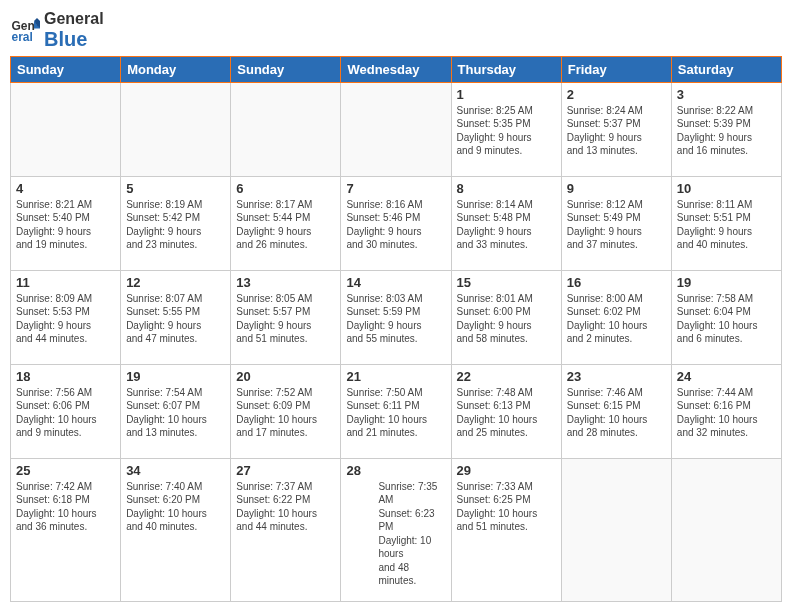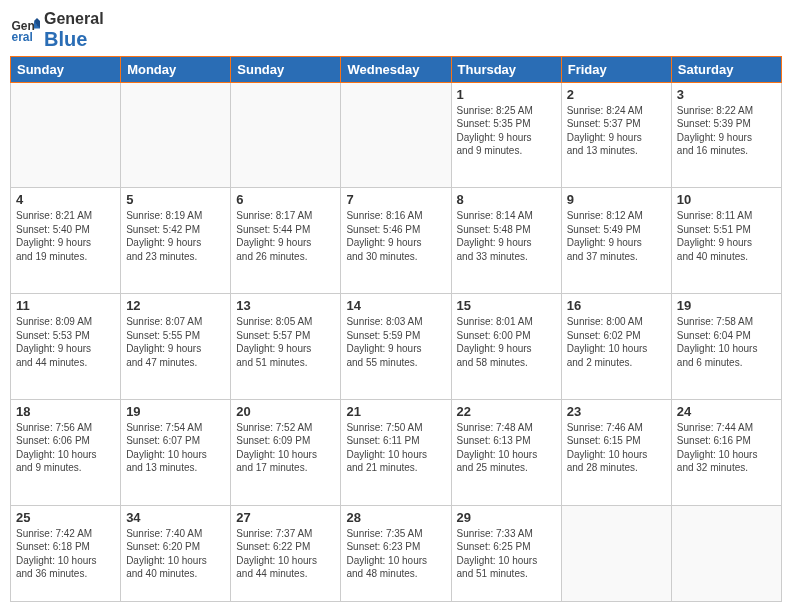--- a/index.html
+++ b/index.html
@@ -324,21 +324,21 @@
           </td>
           <td>
             <span class="day-num">27</span>
             <div class="day-info" style="white-space: pre-line;">Sunrise: 7:37 AM
 Sunset: 6:22 PM
 Daylight: 10 hours
 and 44 minutes.</div>
           </td>
           <td>
             <span class="day-num">28</span>
-            <div class="day-info" style="white-space: pre-line;">Sunrise: 7:35 AM
+            <div class="day-info" style="white-space: pre-line; margin-left: 32px;">Sunrise: 7:35 AM
 Sunset: 6:23 PM
 Daylight: 10 hours
 and 48 minutes.</div>
           </td>
           <td>
             <span class="day-num">29</span>
             <div class="day-info" style="white-space: pre-line;">Sunrise: 7:33 AM
 Sunset: 6:25 PM
 Daylight: 10 hours
 and 51 minutes.</div>

